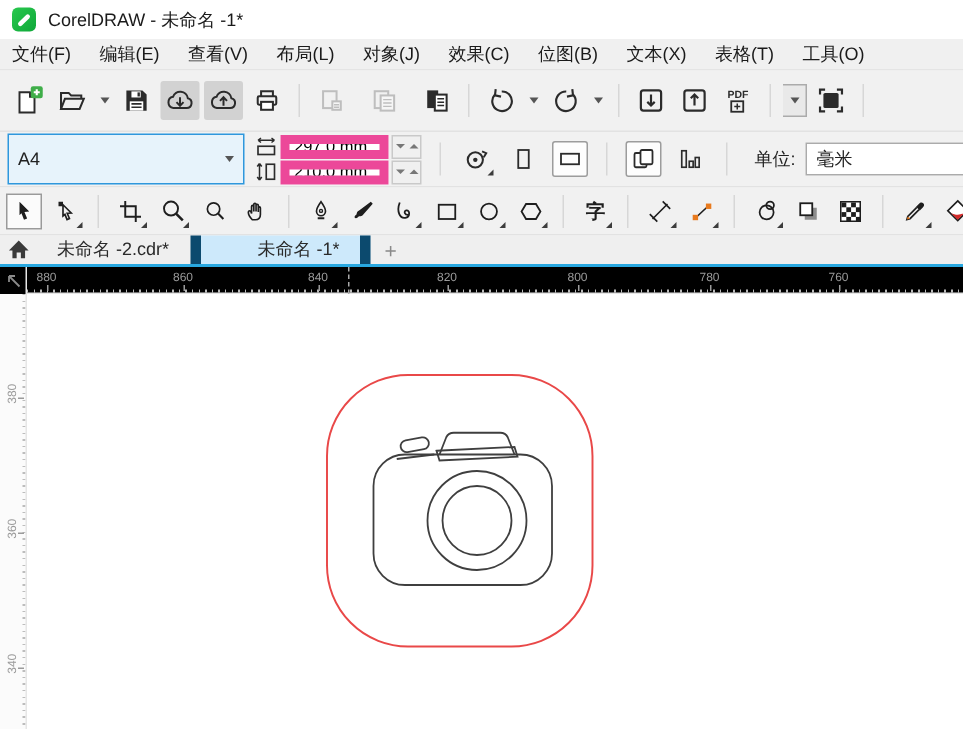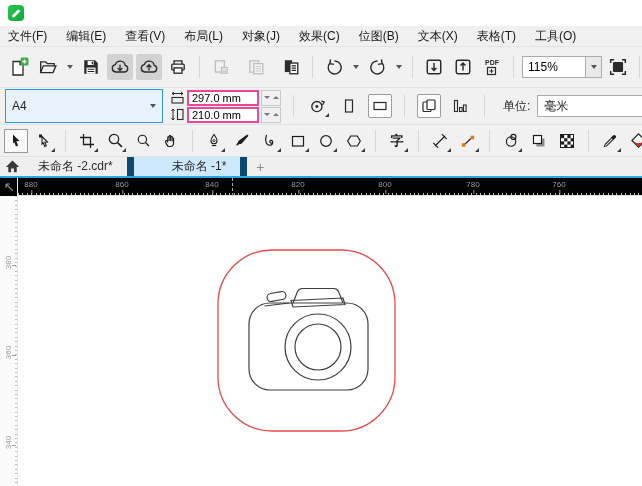--- a/index.html
+++ b/index.html
@@ -33,21 +33,21 @@
   .combo { display:flex; align-items:center; height:22px; flex:0 0 auto; }
   .combo .box { height:22px; background:#fff; border:1px solid #ababab; display:flex; align-items:center; padding:0 5px; }
   .combo .dd { width:16px; height:22px; background:#e9e9e9; border:1px solid #ababab; border-left:none; display:flex; align-items:center; justify-content:center; }
   .zoominput { width:52px; height:20px; border:none; outline:none; font:12px "Liberation Sans",sans-serif; background:transparent; }
 
   
   .propbar { top:88px; height:37px; background:#f1f1f1; display:flex; align-items:center; padding-left:5px; gap:7px; border-bottom:1px solid #e2e2e2; }
   .papercombo { width:158px; height:24px; border:1px solid #2f97dc; background:#e7f3fb; display:flex; align-items:center; justify-content:space-between; padding:16px 6px; flex:0 0 auto; }
   .sizegrp { display:flex; flex-direction:column; gap:1px; flex:0 0 auto; }
   .sizerow { display:flex; align-items:center; height:16px; gap:2px; }
-  .sizefield { width:72px; height:16px; border:2px solid #ec4899; background:#fff; font:11px "Liberation Sans",sans-serif; padding:0 3px; outline:none; }
+  .sizefield { width:72px; height:16px; border:6px solid #ec4899; background:#fff; font:11px "Liberation Sans",sans-serif; padding:0 3px; outline:none; }
   .spin { display:flex; width:20px; height:16px; background:#f0f0f0; border:1px solid #c9c9c9; align-items:center; justify-content:center; gap:3px; }
   .spin i { display:block; width:0; height:0; }
   .spin .dn { border-left:3px solid transparent; border-right:3px solid transparent; border-top:3.5px solid #777; }
   .spin .up { border-left:3px solid transparent; border-right:3px solid transparent; border-bottom:3.5px solid #777; }
   .framed { border:1px solid #9c9c9c; background:#fdfdfd; }
   .unitlabel { margin-left:6px; white-space:nowrap; }
   .unitcombo { width:124px; height:22px; border:1px solid #ababab; background:#fff; display:flex; align-items:center; justify-content:space-between; padding:0 6px; flex:0 0 auto; }
 
   
   .toolbox { top:125px; height:32px; background:#f1f1f1; display:flex; align-items:center; padding-left:4px; gap:4px; border-bottom:1px solid #e2e2e2; }
@@ -77,20 +77,21 @@
             background-size:2px 100%; background-position:15px 0; background-repeat:no-repeat; }
   .vlabel { position:absolute; left:1px; width:14px; text-align:center; font-size:8px; color:#9b9b9b; transform:rotate(-90deg); }
   .vtick { position:absolute; right:1px; width:4px; height:1px; background:#9b9b9b; }
   .canvas { position:absolute; left:18px; top:196px; width:624px; height:290px; background:#ffffff; }
 </style>
 </head>
 <body>
 
 <div class="row titlebar">
   <span class="applogo"></span>
+  <span class="apptitle">CorelDRAW - 未命名 -1*</span>
 </div>
 
 <div class="row menubar">
   <span class="menuitem">文件(F)</span>
   <span class="menuitem">编辑(E)</span>
   <span class="menuitem">查看(V)</span>
   <span class="menuitem">布局(L)</span>
   <span class="menuitem">对象(J)</span>
   <span class="menuitem">效果(C)</span>
   <span class="menuitem">位图(B)</span>
@@ -201,23 +202,20 @@
   </div>
   <div class="tbtn">
     <svg class="ic" width="20" height="20" viewBox="0 0 20 20">
       <text x="10" y="8" text-anchor="middle" font-size="7" font-weight="bold" fill="#2b2b2b" font-family="Liberation Sans, sans-serif">PDF</text>
       <rect x="5.5" y="10.5" width="8" height="7" fill="none" stroke="#2b2b2b" stroke-width="1.2"></rect>
       <path d="M7.5 14 h4 M9.5 12 v4" stroke="#2b2b2b" stroke-width="1"></path>
     </svg>
   </div>
   <div class="sep"></div>
   <div class="combo">
-    <div class="box">
-        <input class="zoominput" value="115%" style="">
-      </div>
     <div class="dd">
         <span class="caret"></span>
       </div>
   </div>
   <div class="tbtn">
     <svg class="ic" width="18" height="18" viewBox="0 0 16 16">
       <rect x="3.5" y="3.5" width="9" height="9" rx="1" fill="#2b2b2b"></rect>
       <path d="M1.5 4.5 V1.5 H4.5 M11.5 1.5 H14.5 V4.5 M14.5 11.5 V14.5 H11.5 M4.5 14.5 H1.5 V11.5" fill="none" stroke="#2b2b2b" stroke-width="1.3"></path>
     </svg>
   </div>

